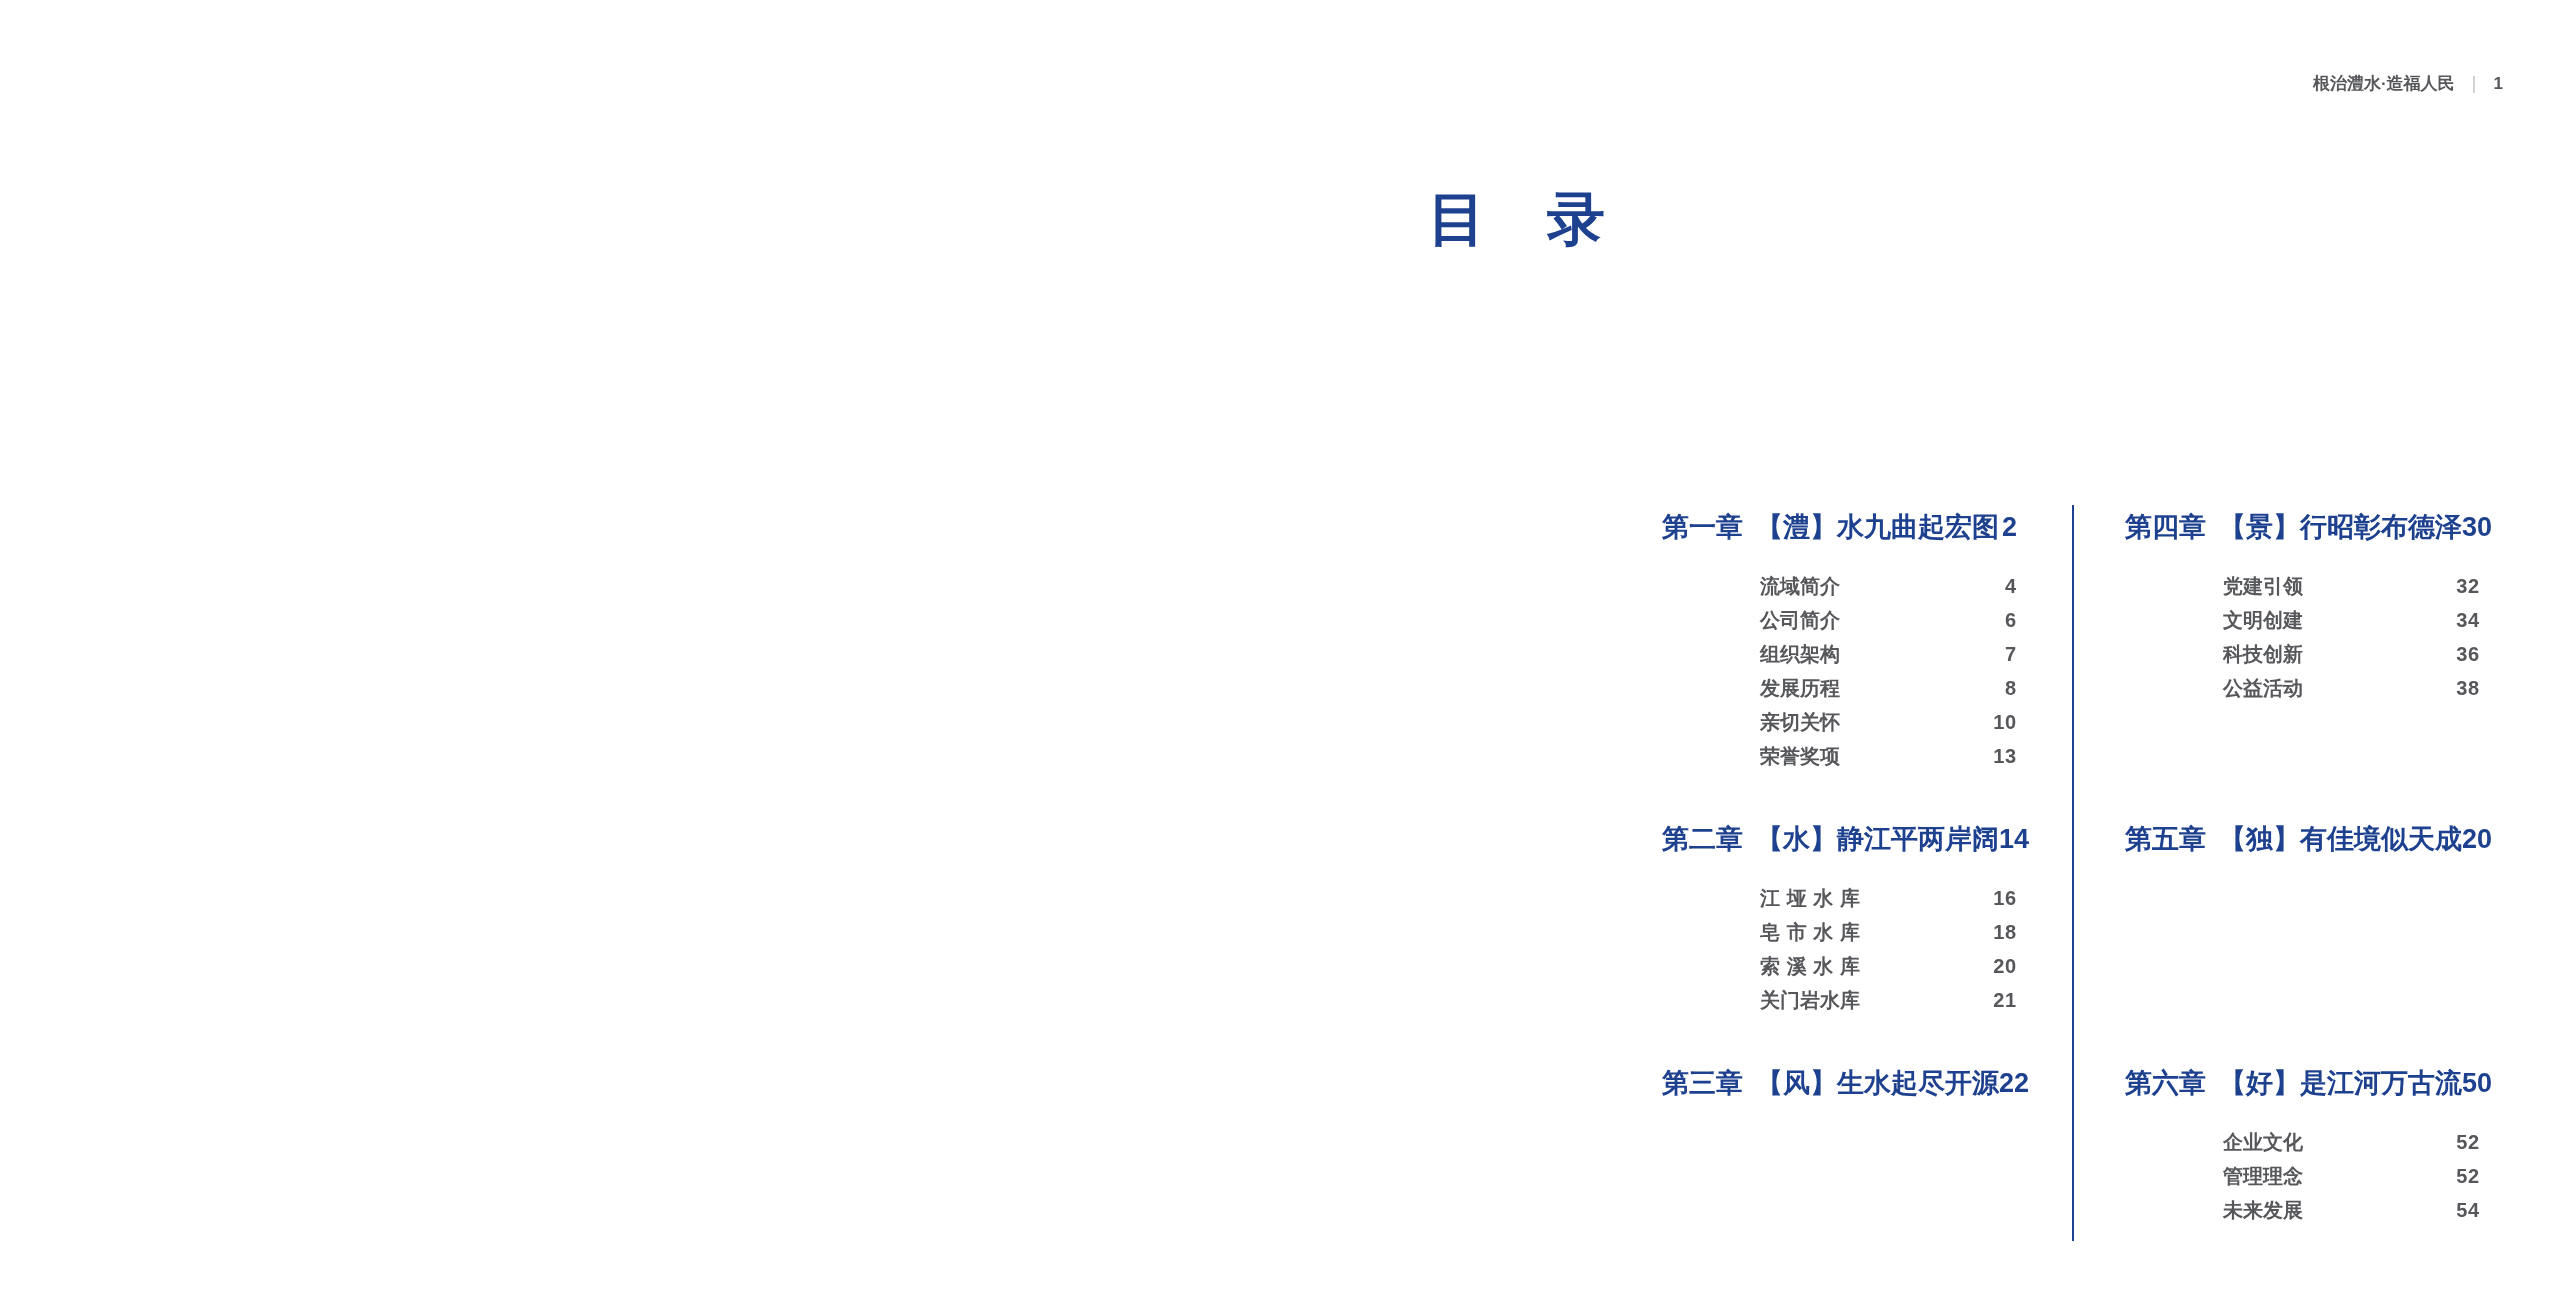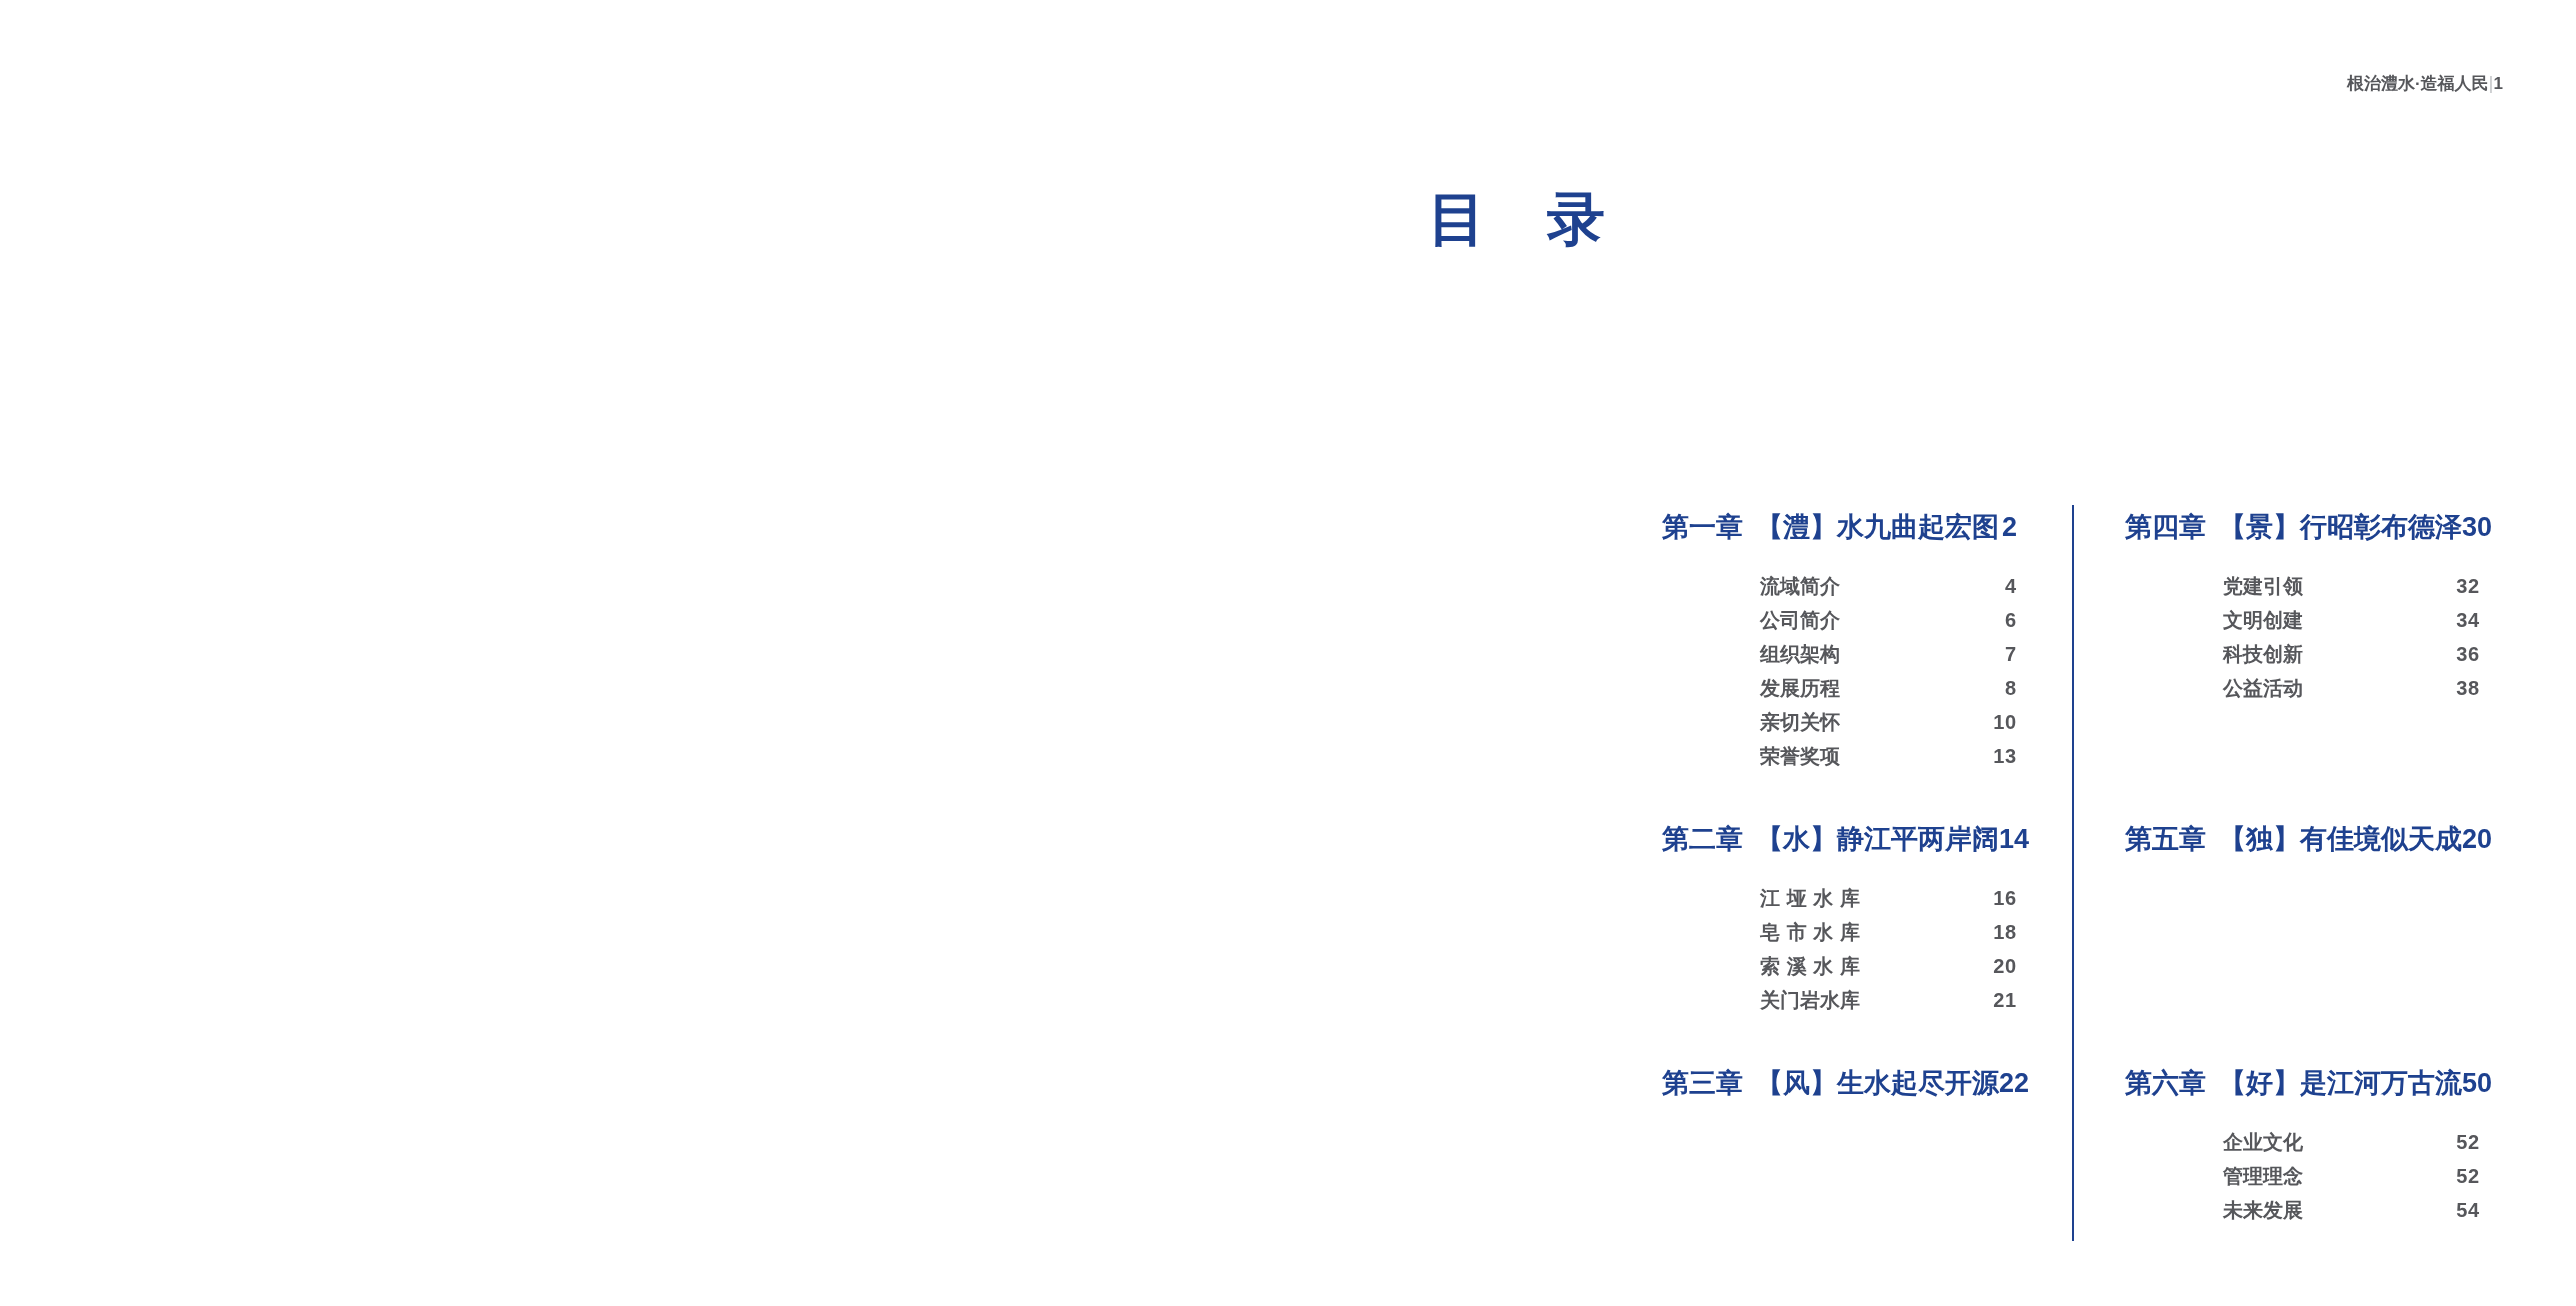--- a/index.html
+++ b/index.html
@@ -17,21 +17,21 @@
     background:#ffffff;
     overflow:hidden;
   }
   
   .header{
     position:absolute;
     top:73px;
     right:73px;
     display:flex;
     align-items:flex-end;
-    gap:0;
+    gap:17px;
     font-size:17px;
     line-height:21.5px;
     font-weight:700;
     color:var(--gray);
     white-space:nowrap;
   }
   .header .sep{
     color:var(--sep-gray);
     font-weight:400;
     font-size:19px;

